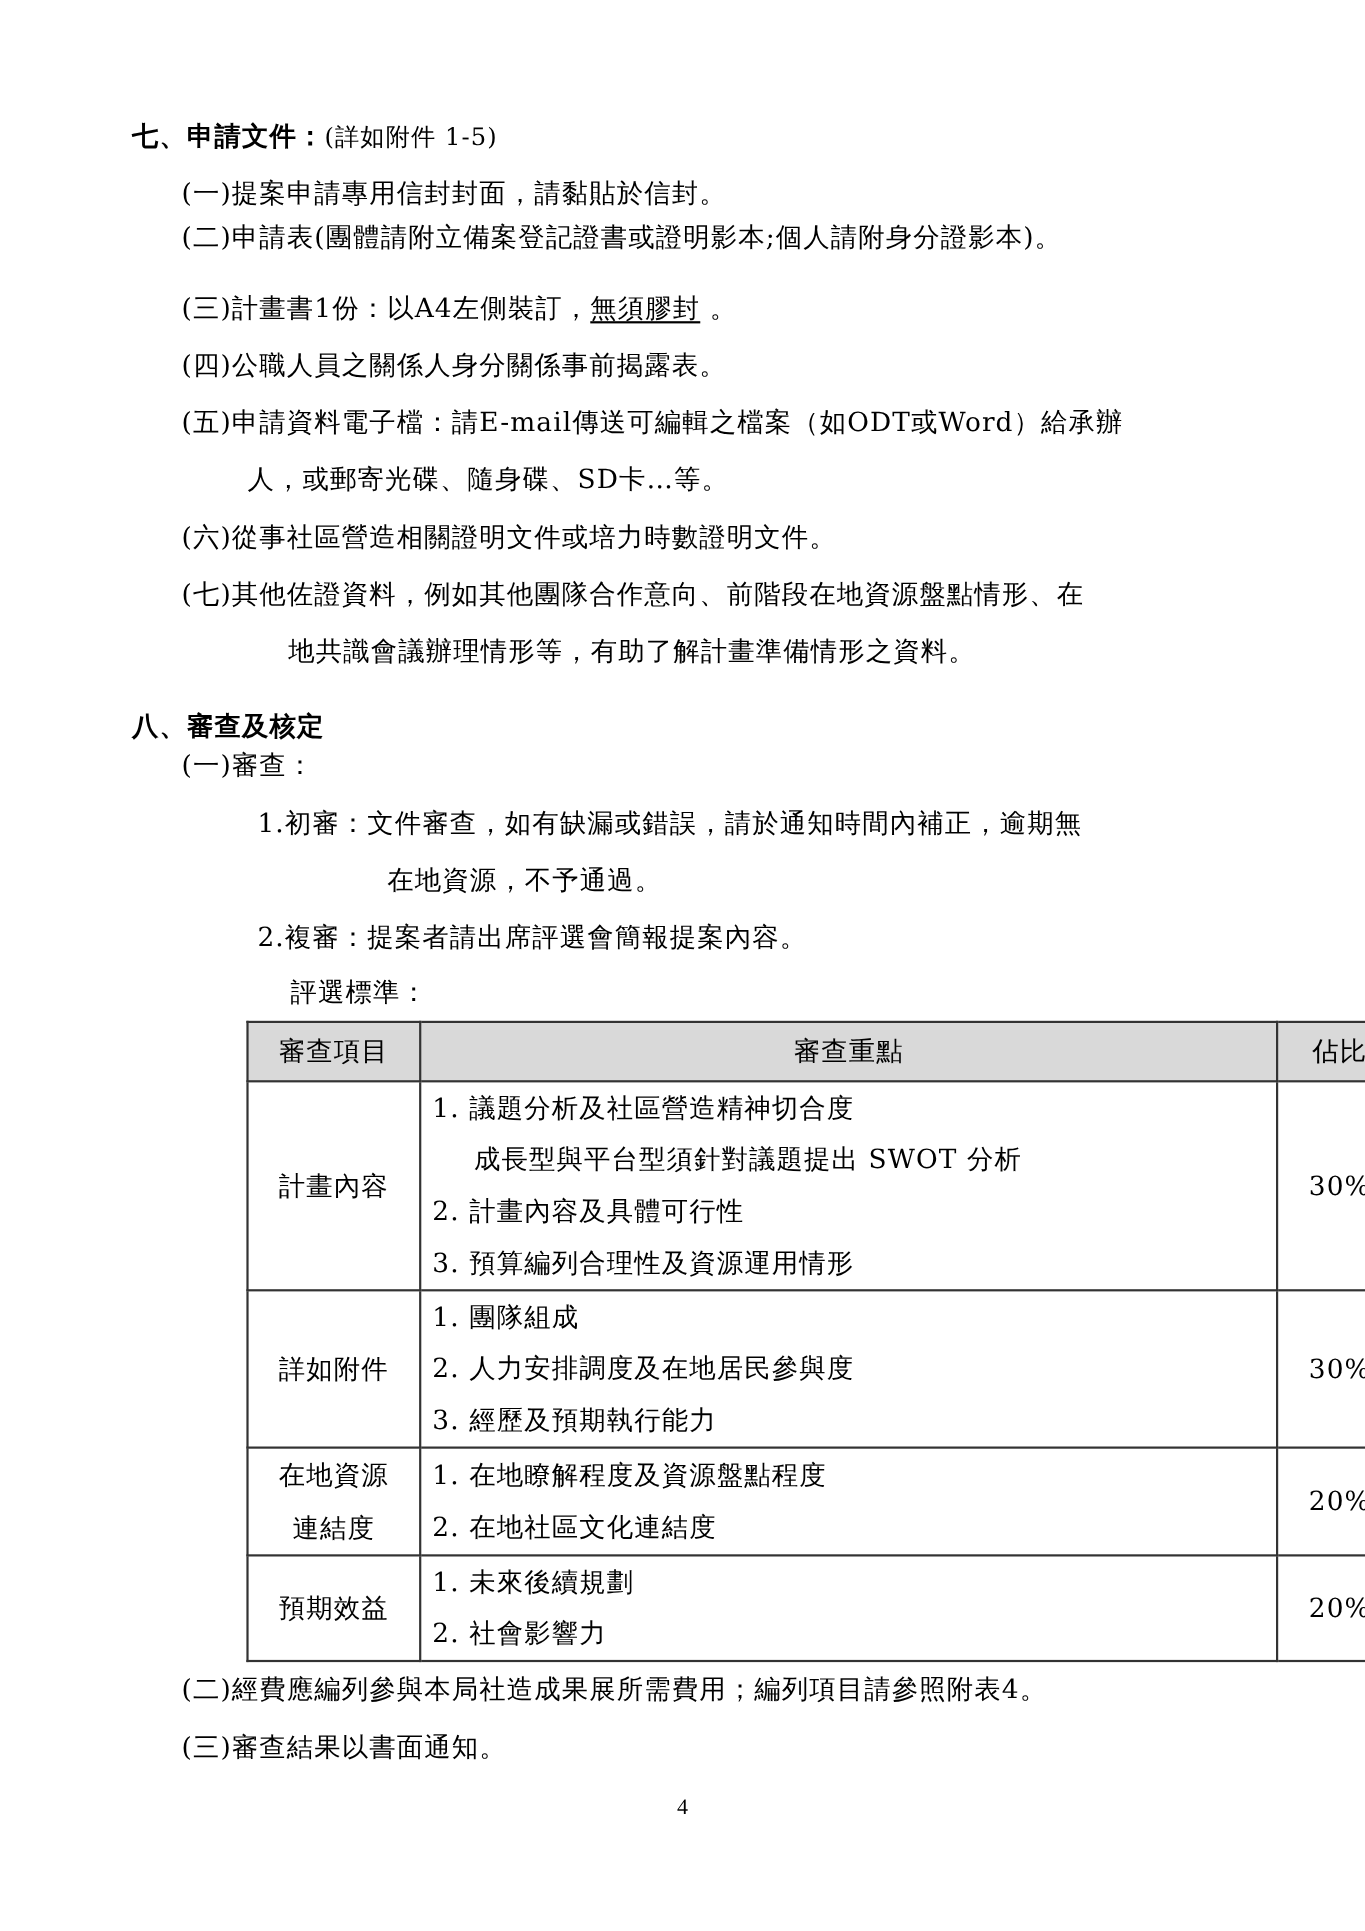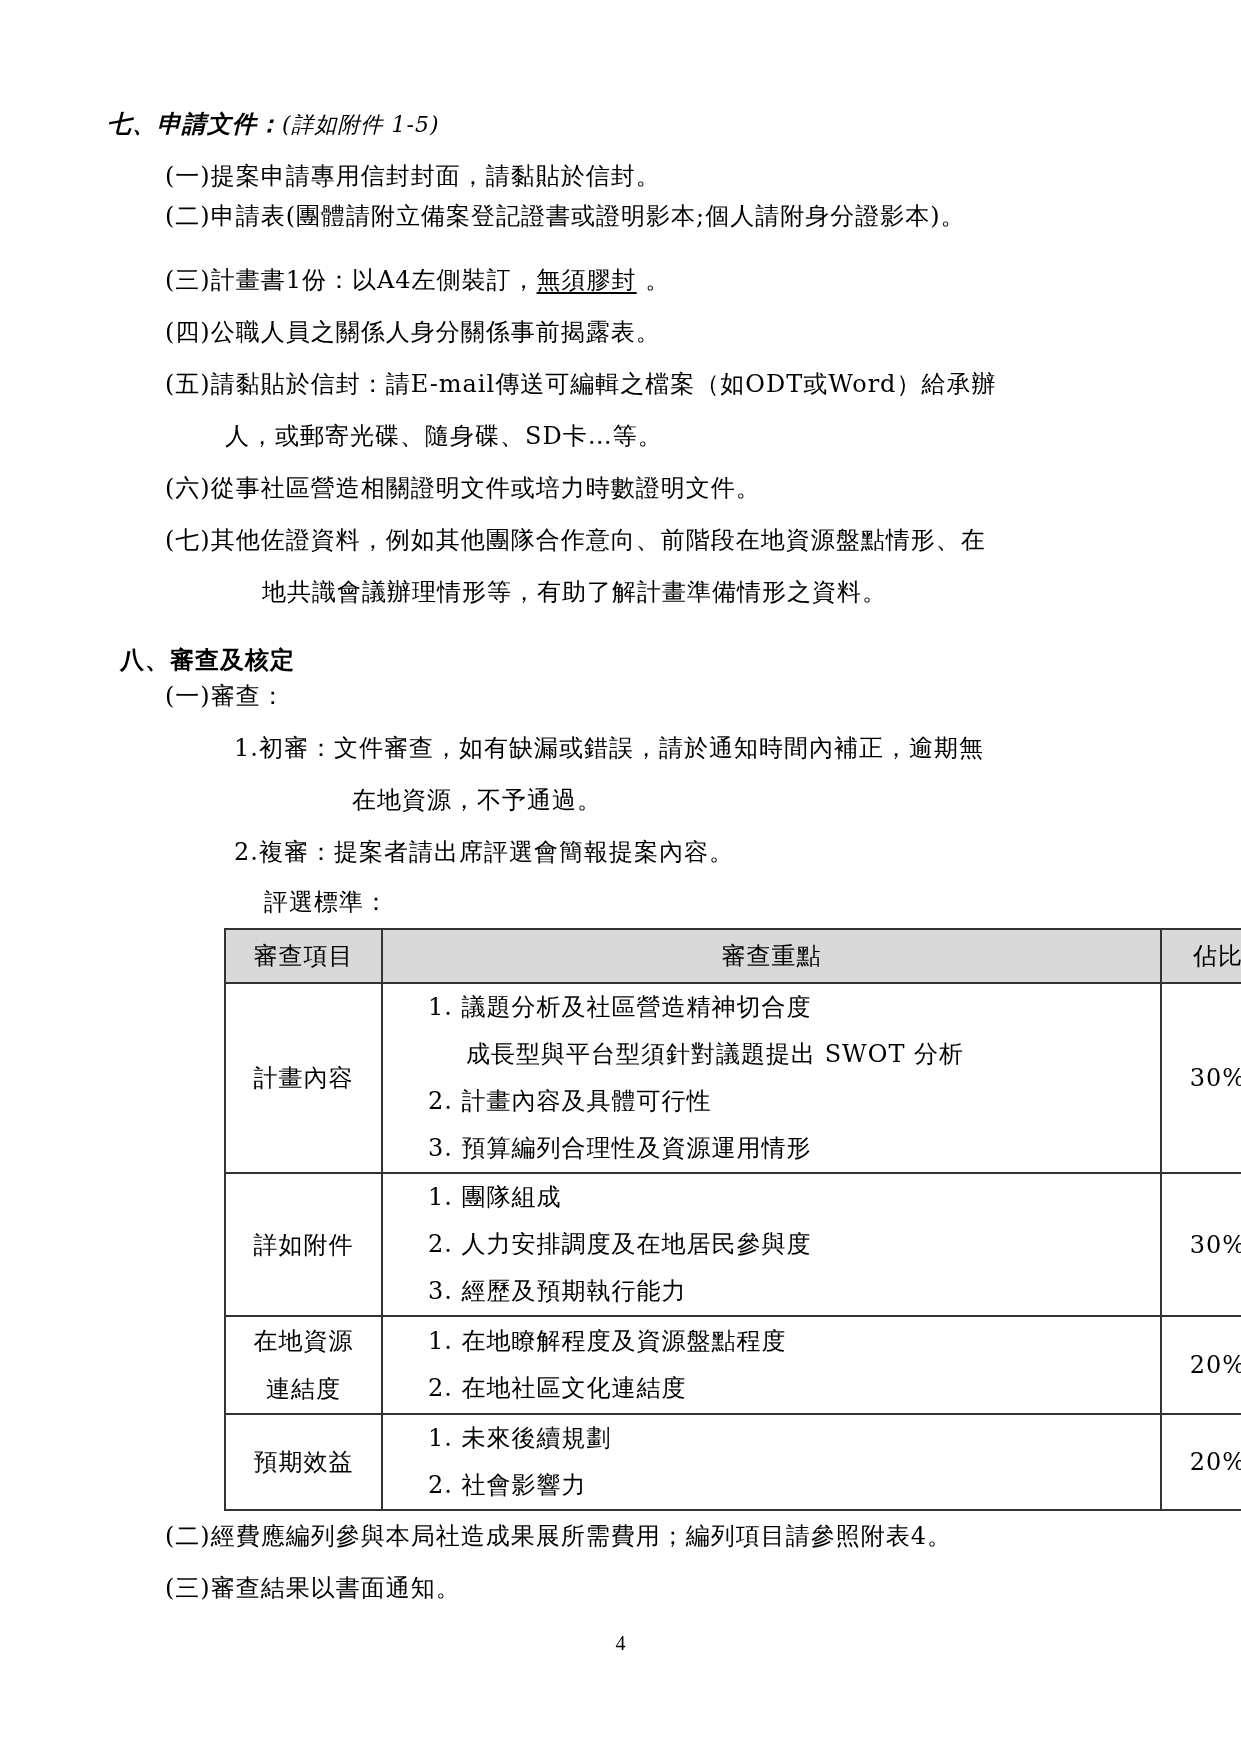--- a/index.html
+++ b/index.html
@@ -20,40 +20,40 @@
     border-collapse: collapse; font-size: 24px; letter-spacing: 1px;
   }
   table.criteria td, table.criteria th {
     border: 2px solid #333; padding: 0 10px; vertical-align: middle;
     font-weight: normal;
   }
   table.criteria th { background: #d9d9d9; height: 52px; text-align: center; }
   .c-item { width: 135px; text-align: center; line-height: 48px; }
   .c-focus { text-align: left; }
   .c-pct { width: 92px; text-align: center; margin-top: 45px; }
-  .pt { line-height: 47px; white-space: nowrap; margin-left: 35px; }
+  .pt { line-height: 47px; white-space: nowrap; }
   .pt.indent { padding-left: 38px; }
   .pagenum {
     position: absolute; left: 0; width: 1241px; top: 1632px; text-align: center;
     font-size: 20px; font-family: "Liberation Serif", serif;
   }
 </style>
 </head>
 <body>
 
-<div class="line" style="left:107px; top:108px;font-style:italic;">
+<div class="line" style="left:120px; top:108px;">
   <span class="bold">七、申請文件：</span><span class="small">(詳如附件 1-5)</span>
 </div>
 <div class="line" style="left:165px; top:160px;">(一)提案申請專用信封封面，請黏貼於信封。</div>
 <div class="line" style="left:165px; top:200px;">(二)申請表(團體請附立備案登記證書或證明影本;個人請附身分證影本)。</div>
 <div class="line" style="left:165px; top:264px;">
   <span>(三)計畫書1份：以A4左側裝訂，</span><span class="u">無須膠封</span><span> 。</span>
 </div>
 <div class="line" style="left:165px; top:316px;">(四)公職人員之關係人身分關係事前揭露表。</div>
-<div class="line" style="left:165px; top:368px;">(五)請黏貼於信封：請E-mail傳送可編輯之檔案（如ODT或Word）給承辦</div>
+<div class="line" style="left:165px; top:368px;">(五)申請資料電子檔：請E-mail傳送可編輯之檔案（如ODT或Word）給承辦</div>
 <div class="line" style="left:225px; top:420px;">人，或郵寄光碟、隨身碟、SD卡…等。</div>
 <div class="line" style="left:165px; top:472px;">(六)從事社區營造相關證明文件或培力時數證明文件。</div>
 <div class="line" style="left:165px; top:524px;">(七)其他佐證資料，例如其他團隊合作意向、前階段在地資源盤點情形、在</div>
 <div class="line" style="left:225px; top:576px;margin-left:37px;">地共識會議辦理情形等，有助了解計畫準備情形之資料。</div>
 
 <div class="line bold" style="left:120px; top:628px;margin-top:16px;">八、審查及核定</div>
 <div class="line" style="left:165px; top:680px;">(一)審查：</div>
 <div class="line" style="left:234px; top:732px;">1.初審：文件審查，如有缺漏或錯誤，請於通知時間內補正，逾期無</div>
 <div class="line" style="left:352px; top:784px;">在地資源，不予通過。</div>
 <div class="line" style="left:234px; top:836px;">2.複審：提案者請出席評選會簡報提案內容。</div>

